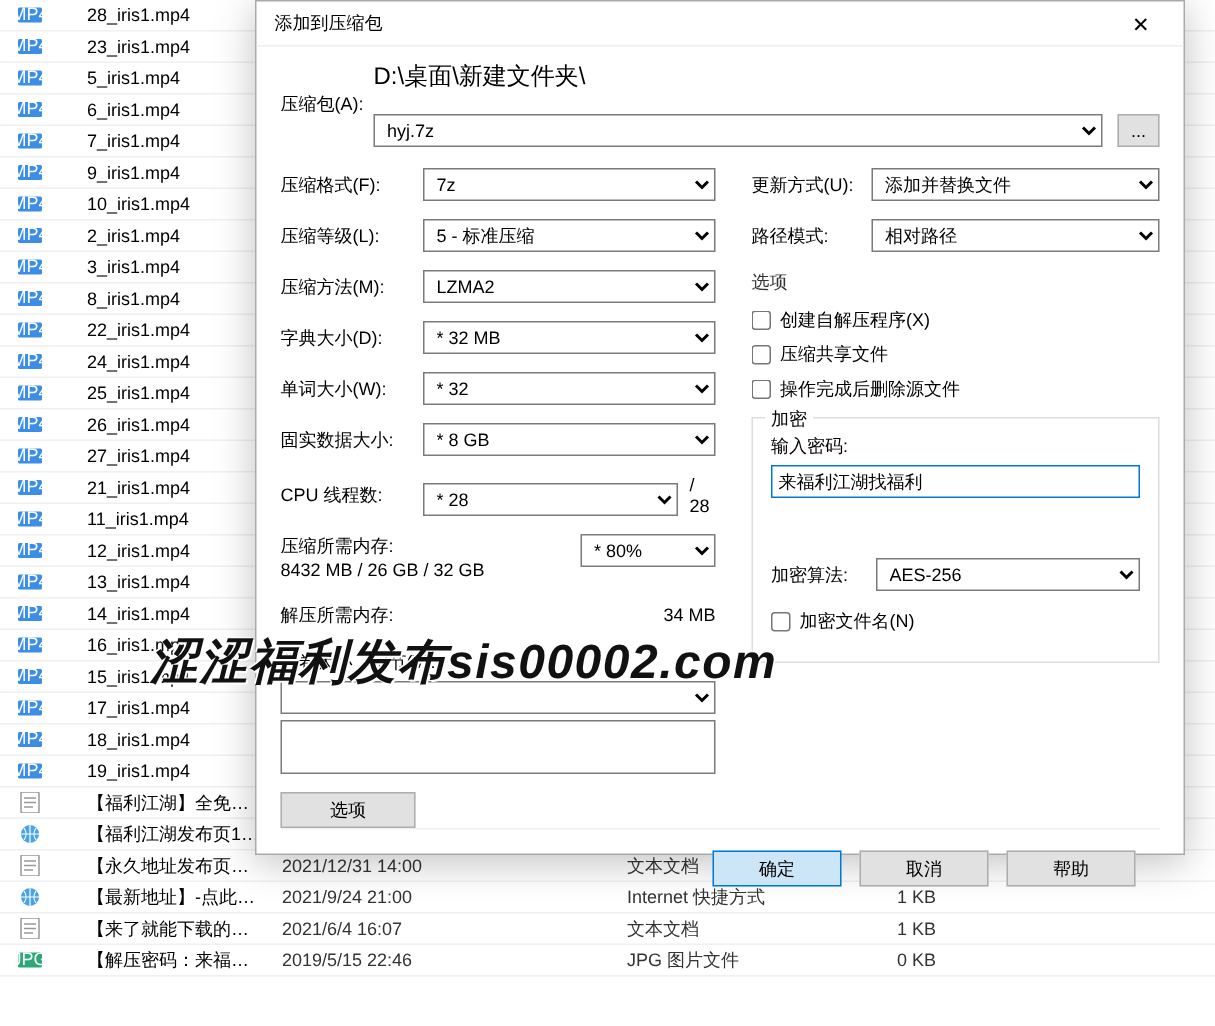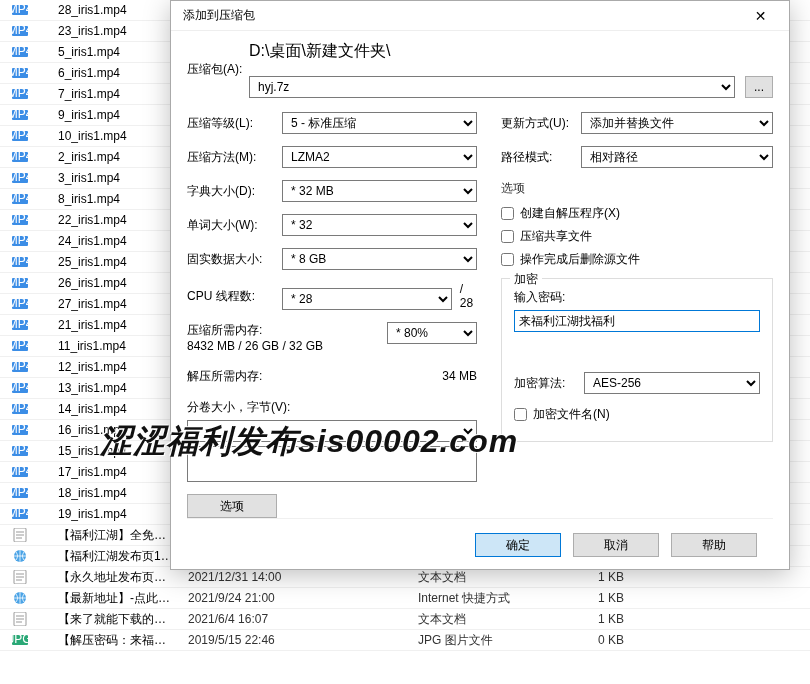--- a/index.html
+++ b/index.html
@@ -456,20 +456,24 @@
           <option>hyj.7z</option>
         </select>
       </div>
       <button class="browse-btn">...</button>
     </div>
 
     <div class="two-col">
 
       <div class="col-left">
         <div class="form-row">
+          <span class="lbl">压缩格式(F):</span>
+          <div class="ctrl"><select class="combo combo-small"><option>7z</option></select></div>
+        </div>
+        <div class="form-row">
           <span class="lbl">压缩等级(L):</span>
           <div class="ctrl"><select class="combo combo-small"><option>5 - 标准压缩</option></select></div>
         </div>
         <div class="form-row">
           <span class="lbl">压缩方法(M):</span>
           <div class="ctrl"><select class="combo combo-small"><option>LZMA2</option></select></div>
         </div>
         <div class="form-row">
           <span class="lbl">字典大小(D):</span>
           <div class="ctrl"><select class="combo combo-small"><option>* 32 MB</option></select></div>

